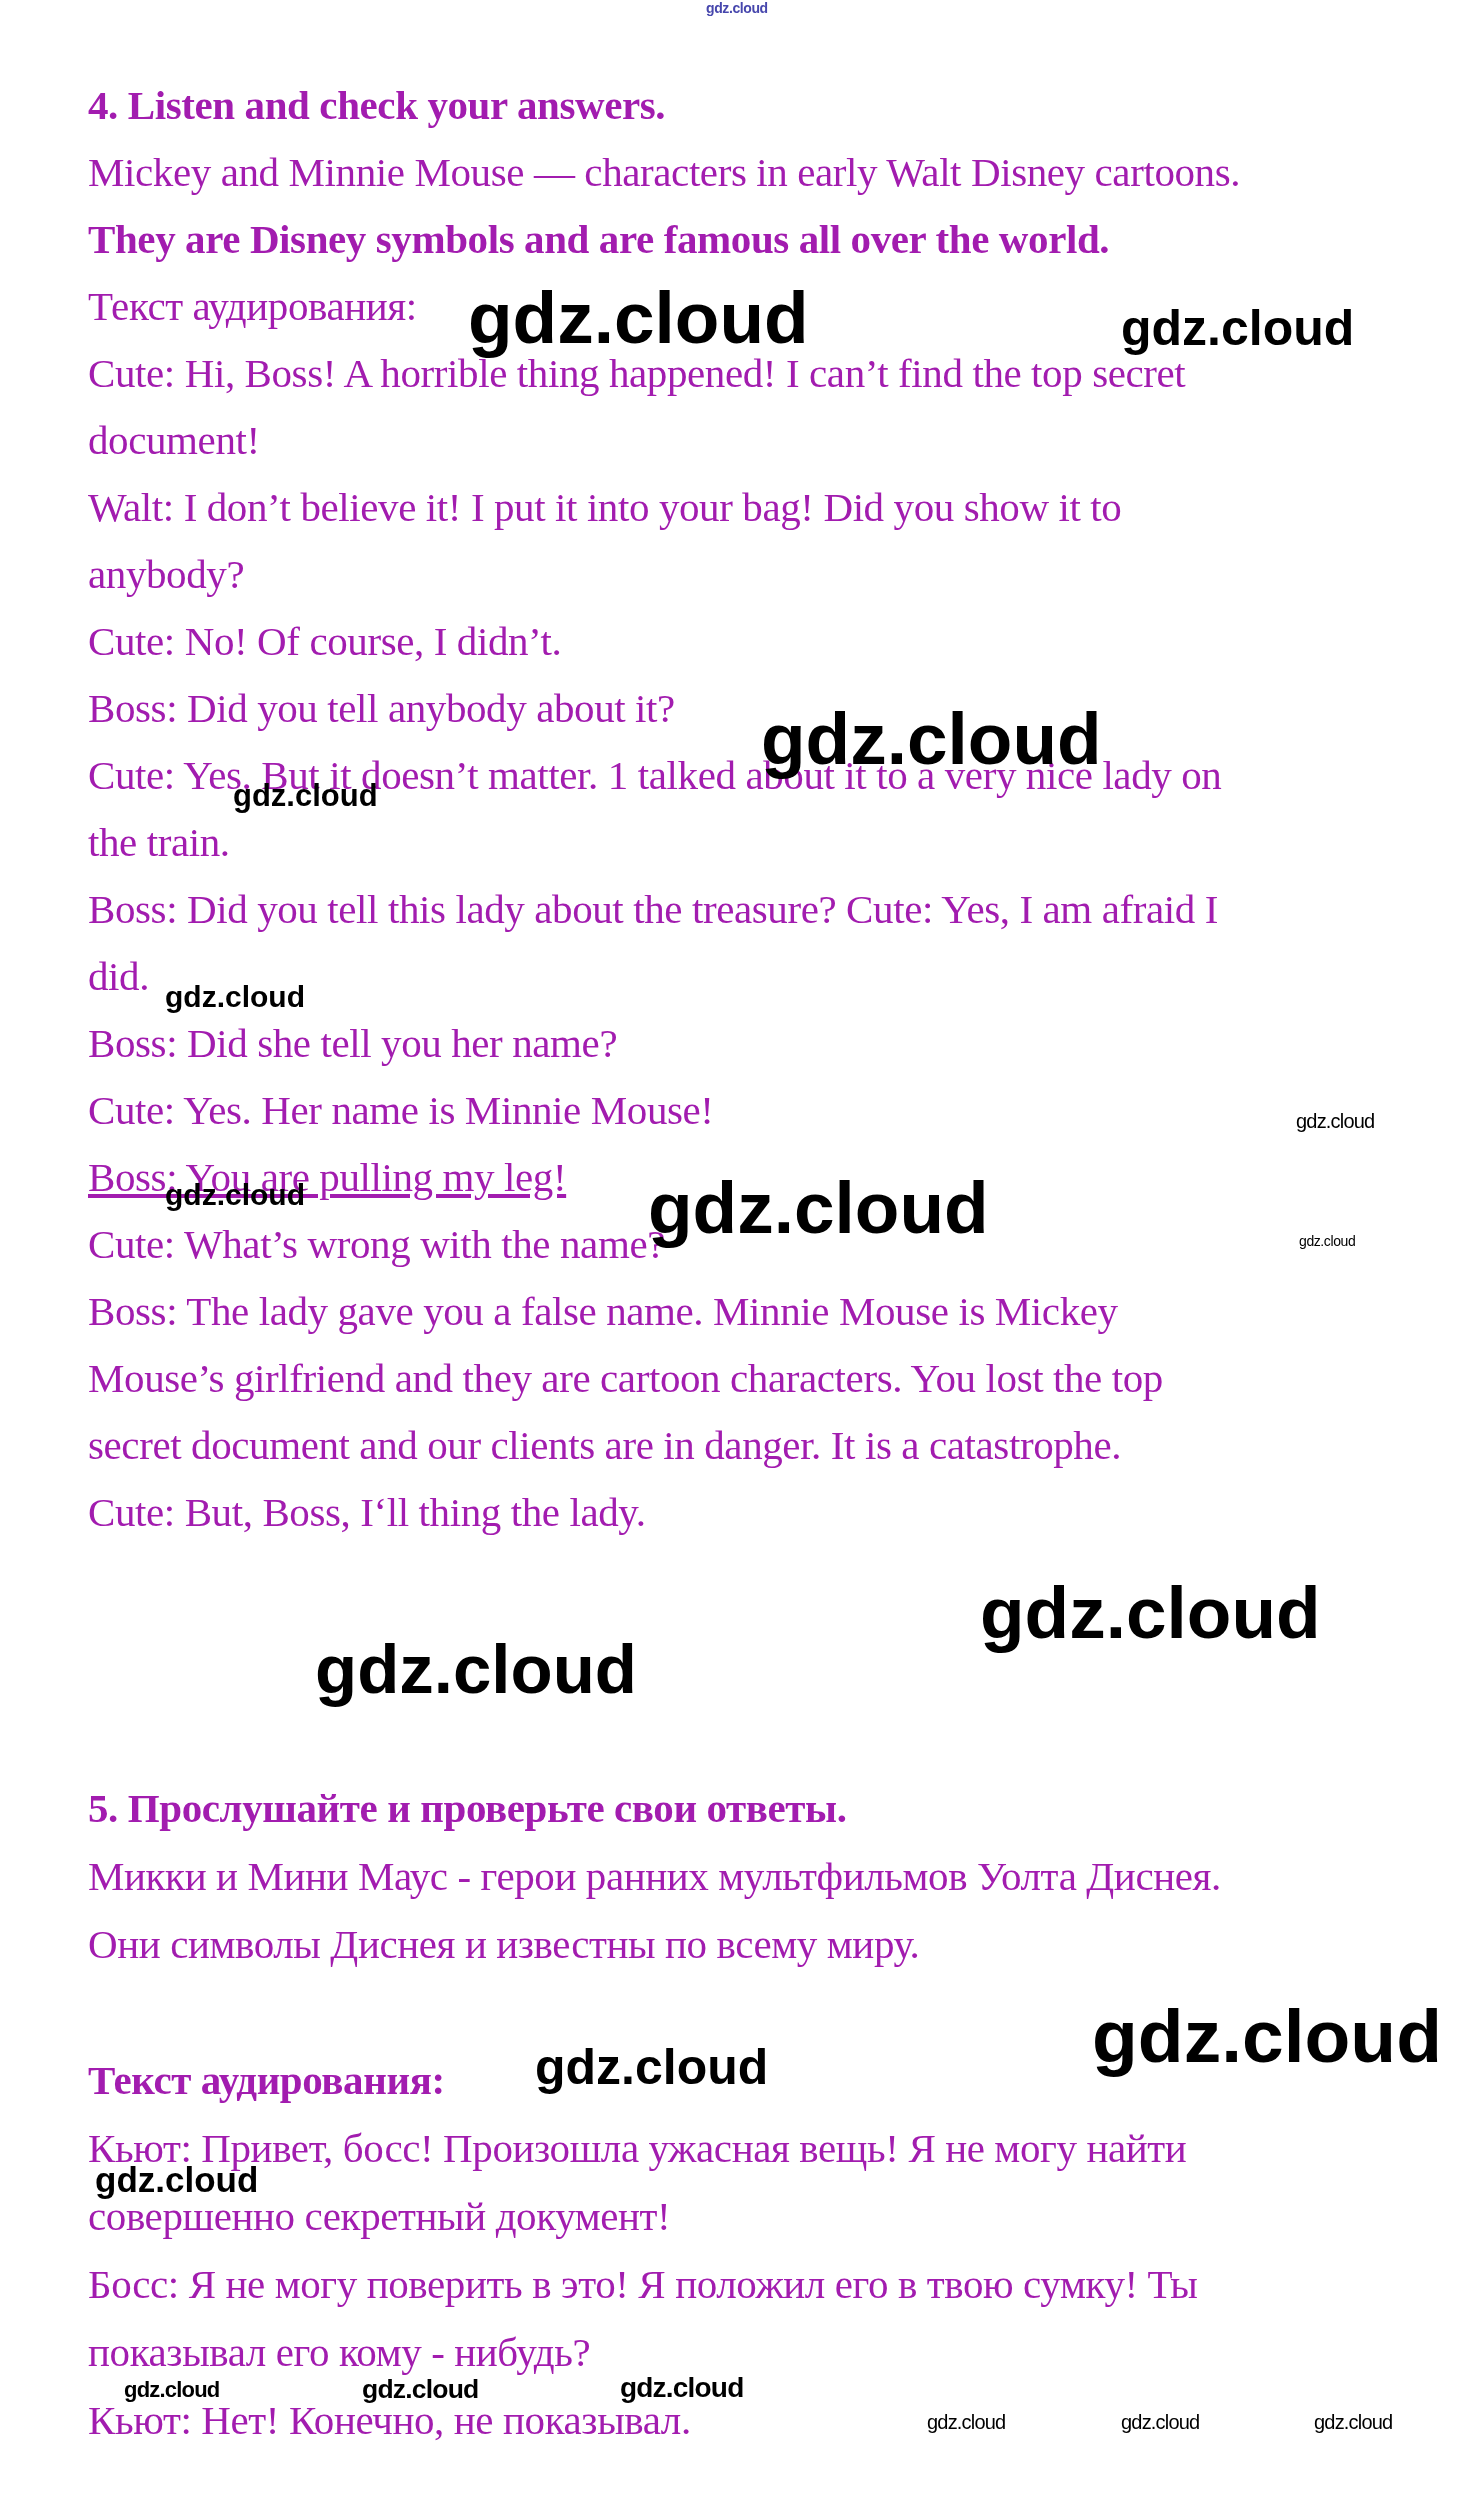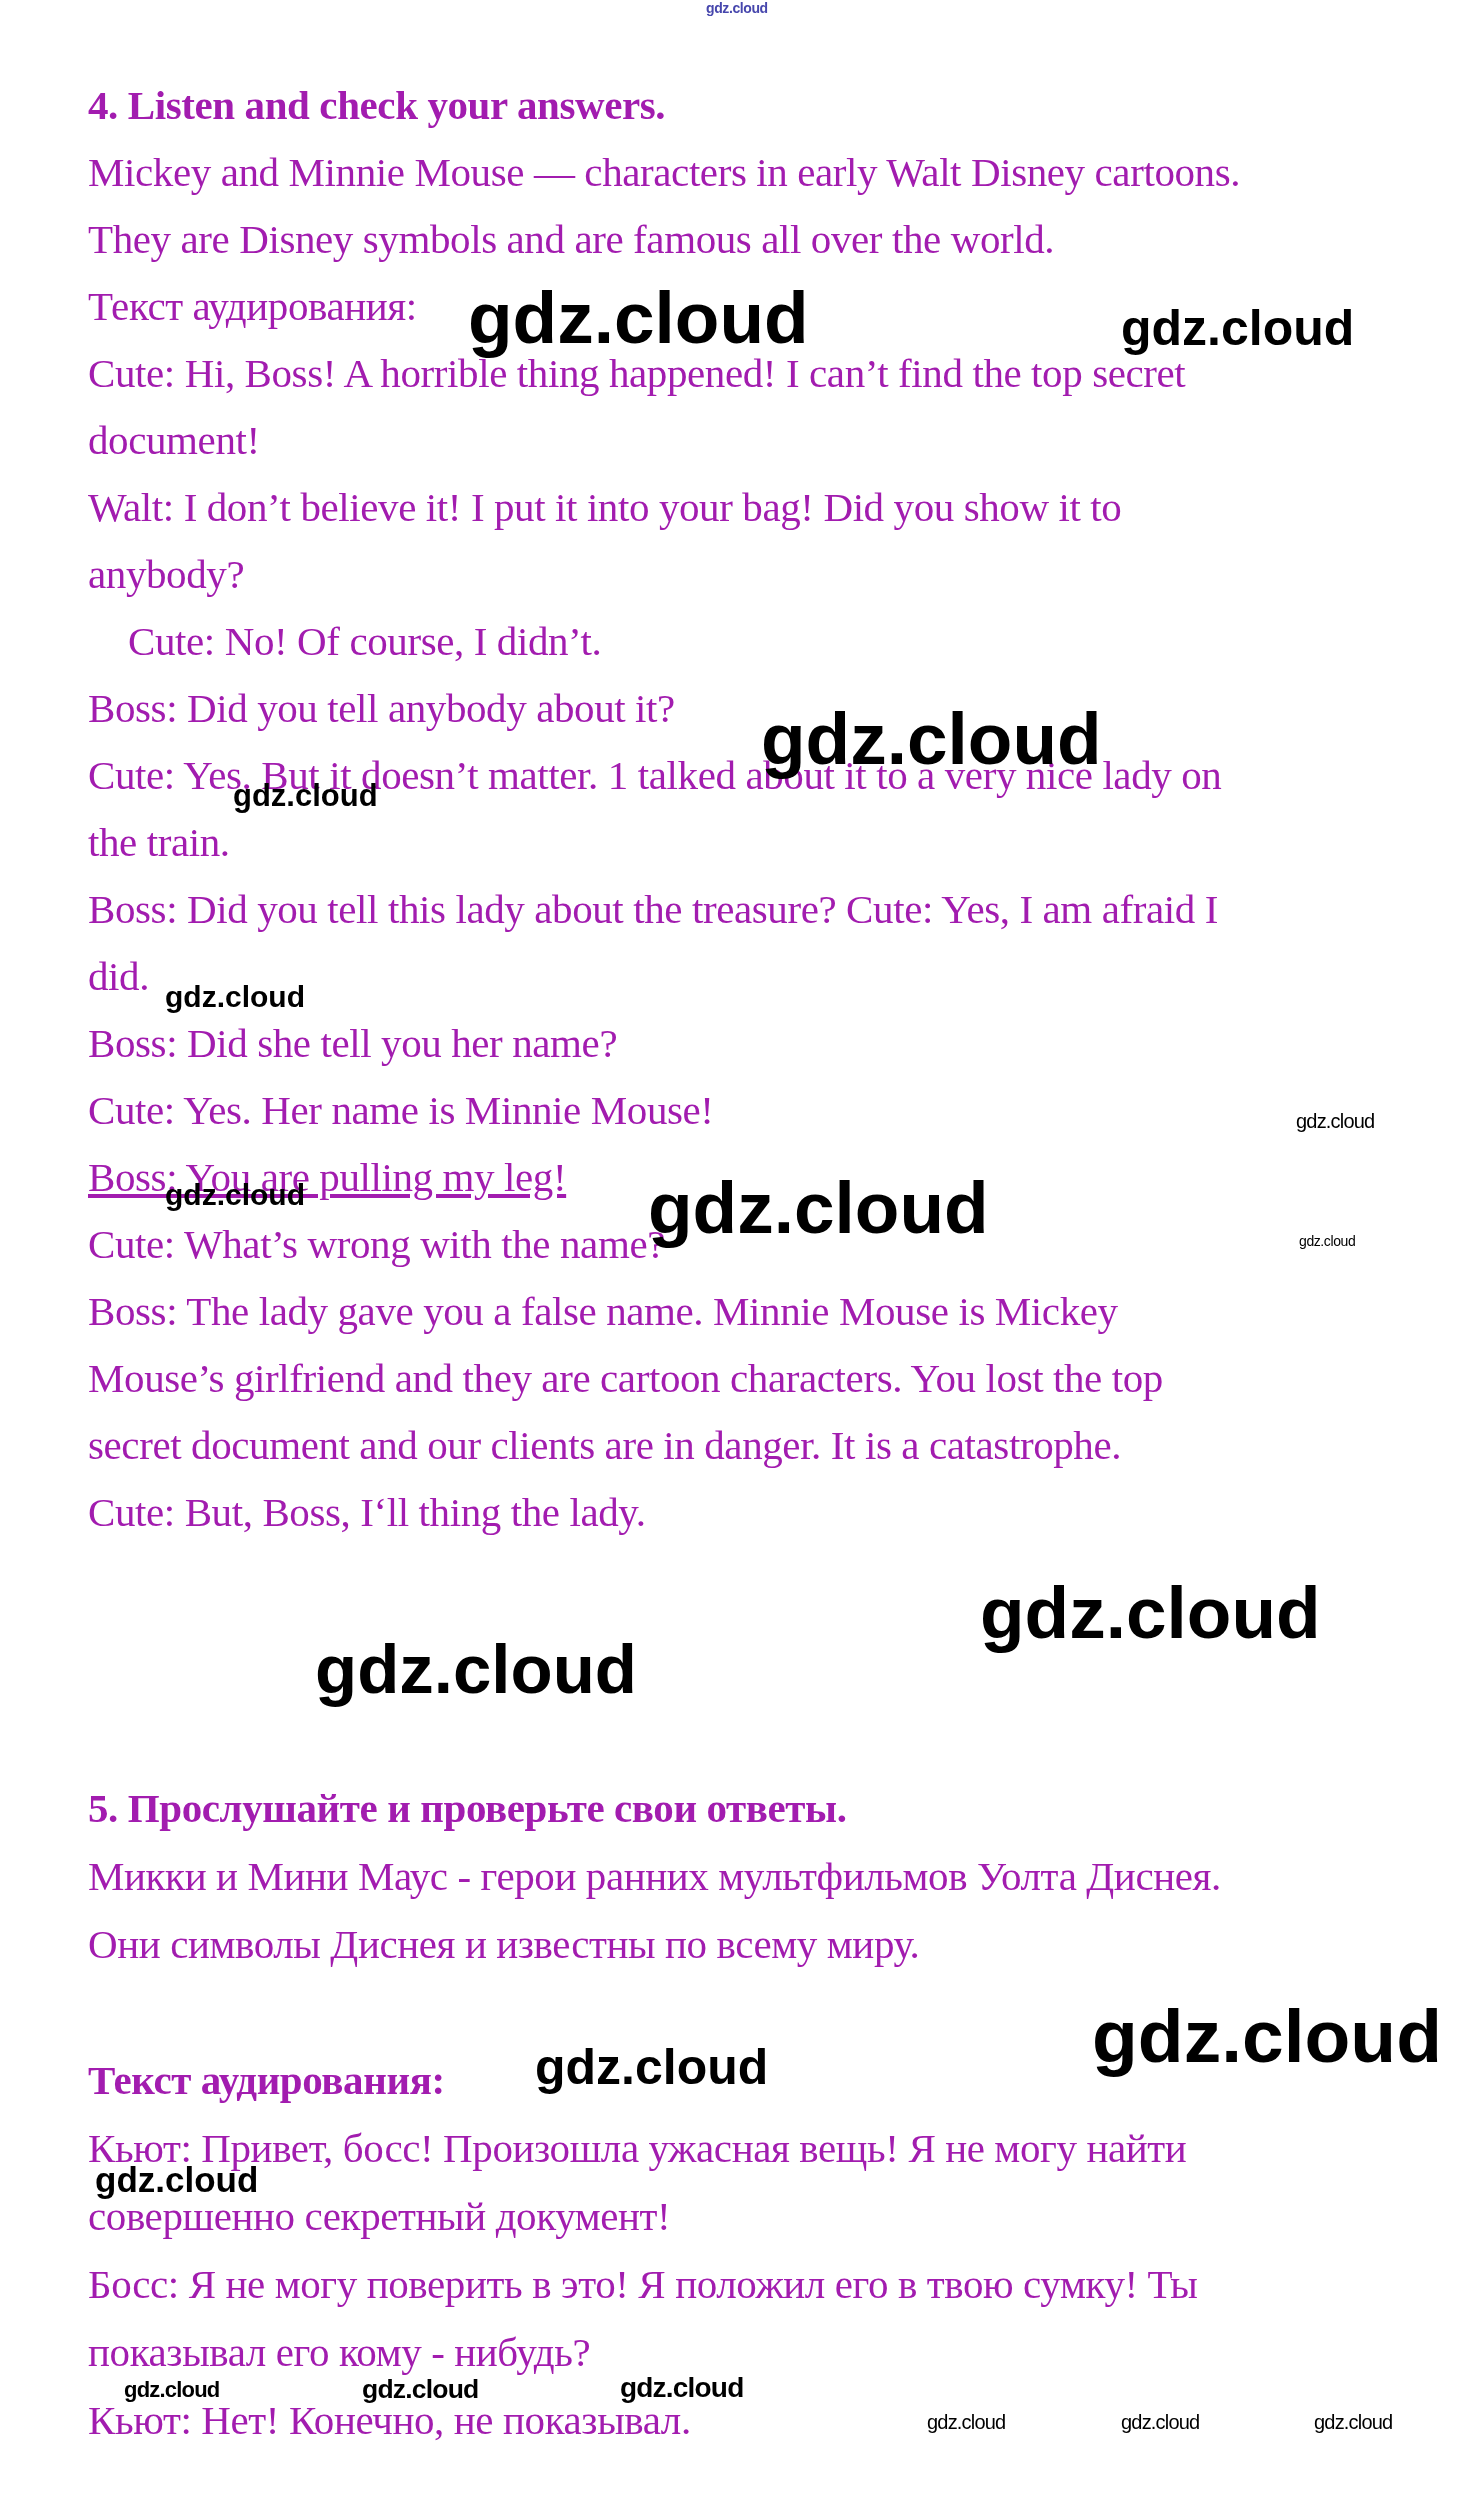--- a/index.html
+++ b/index.html
@@ -36,27 +36,27 @@
     color: #000000;
   }
 </style>
 </head>
 <body>
 
 <div class="page" id="page">
   <div class="text-block" style="left: 88px; top: 72px;">
       <div class="line bold" style="height: 67px; line-height: 67px;">4. Listen and check your answers.</div>
       <div class="line" style="height: 67px; line-height: 67px;">Mickey and Minnie Mouse — characters in early Walt Disney cartoons.</div>
-      <div class="line" style="height: 67px; line-height: 67px;">They are Disney symbols and are famous all over the world.</div>
+      <div class="line" style="height: 67px; line-height: 67px; font-weight: bold;">They are Disney symbols and are famous all over the world.</div>
       <div class="line" style="height: 67px; line-height: 67px;">Текст аудирования:</div>
       <div class="line" style="height: 67px; line-height: 67px;">Cute: Hi, Boss! A horrible thing happened! I can’t find the top secret</div>
       <div class="line" style="height: 67px; line-height: 67px;">document!</div>
       <div class="line" style="height: 67px; line-height: 67px;">Walt: I don’t believe it! I put it into your bag! Did you show it to</div>
       <div class="line" style="height: 67px; line-height: 67px;">anybody?</div>
-      <div class="line" style="height: 67px; line-height: 67px; margin-left: 40px;">Cute: No! Of course, I didn’t.</div>
+      <div class="line" style="height: 67px; line-height: 67px;">Cute: No! Of course, I didn’t.</div>
       <div class="line" style="height: 67px; line-height: 67px;">Boss: Did you tell anybody about it?</div>
       <div class="line" style="height: 67px; line-height: 67px;">Cute: Yes. But it doesn’t matter. 1 talked about it to a very nice lady on</div>
       <div class="line" style="height: 67px; line-height: 67px;">the train.</div>
       <div class="line" style="height: 67px; line-height: 67px;">Boss: Did you tell this lady about the treasure? Cute: Yes, I am afraid I</div>
       <div class="line" style="height: 67px; line-height: 67px;">did.</div>
       <div class="line" style="height: 67px; line-height: 67px;">Boss: Did she tell you her name?</div>
       <div class="line" style="height: 67px; line-height: 67px;">Cute: Yes. Her name is Minnie Mouse!</div>
       <div class="line" style="height: 67px; line-height: 67px; text-decoration: underline;">Boss: You are pulling my leg!</div>
       <div class="line" style="height: 67px; line-height: 67px;">Cute: What’s wrong with the name?</div>
       <div class="line" style="height: 67px; line-height: 67px;">Boss: The lady gave you a false name. Minnie Mouse is Mickey</div>

